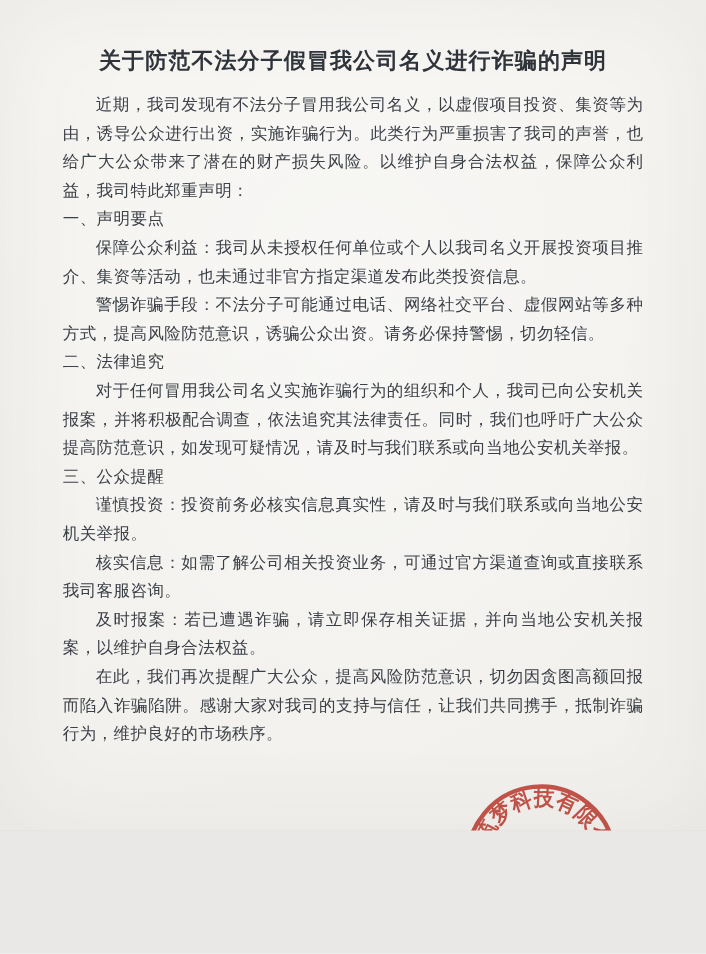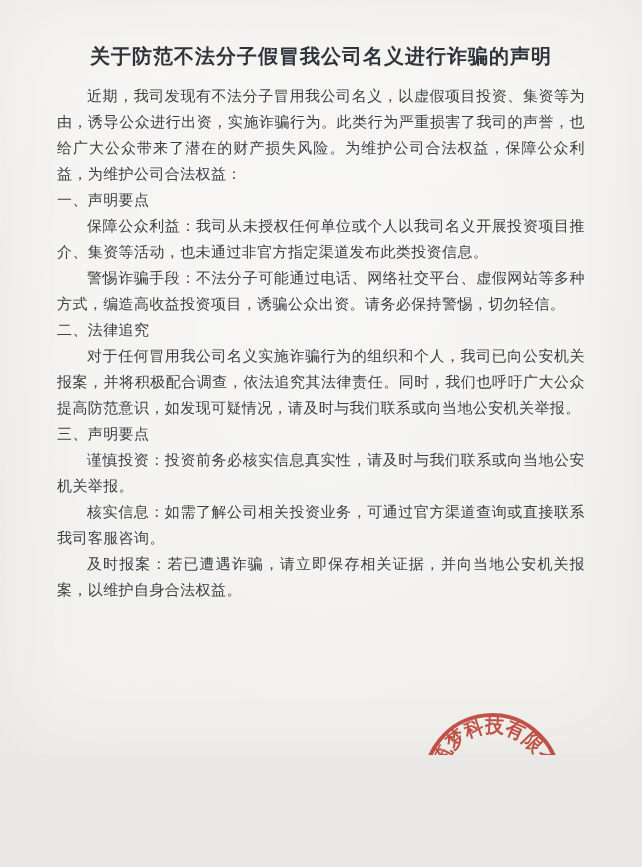--- a/index.html
+++ b/index.html
@@ -81,30 +81,31 @@
   }
 </style>
 </head>
 <body>
 
 <div class="page">
 
   <div class="content">
     <h1 class="doc-title">关于防范不法分子假冒我公司名义进行诈骗的声明</h1>
 
-    <p class="para body">近期，我司发现有不法分子冒用我公司名义，以虚假项目投资、集资等为由，诱导公众进行出资，实施诈骗行为。此类行为严重损害了我司的声誉，也给广大公众带来了潜在的财产损失风险。为维护公司合法权益，保障公众利益，为维护公司合法权益：</p>
+    <p class="para body">近期，我司发现有不法分子冒用我公司名义，以虚假项目投资、集资等为由，诱导公众进行出资，实施诈骗行为。此类行为严重损害了我司的声誉，也给广大公众带来了潜在的财产损失风险。以维护自身合法权益，保障公众利益，我司特此郑重声明：</p>
     <p class="para heading">一、声明要点</p>
     <p class="para body">保障公众利益：我司从未授权任何单位或个人以我司名义开展投资项目推介、集资等活动，也未通过非官方指定渠道发布此类投资信息。</p>
-    <p class="para body">警惕诈骗手段：不法分子可能通过电话、网络社交平台、虚假网站等多种方式，编造高收益投资项目，诱骗公众出资。请务必保持警惕，切勿轻信。</p>
+    <p class="para body">警惕诈骗手段：不法分子可能通过电话、网络社交平台、虚假网站等多种方式，提高风险防范意识，诱骗公众出资。请务必保持警惕，切勿轻信。</p>
     <p class="para heading">二、法律追究</p>
     <p class="para body">对于任何冒用我公司名义实施诈骗行为的组织和个人，我司已向公安机关报案，并将积极配合调查，依法追究其法律责任。同时，我们也呼吁广大公众提高防范意识，如发现可疑情况，请及时与我们联系或向当地公安机关举报。</p>
-    <p class="para heading">三、声明要点</p>
+    <p class="para heading">三、公众提醒</p>
     <p class="para body">谨慎投资：投资前务必核实信息真实性，请及时与我们联系或向当地公安机关举报。</p>
     <p class="para body">核实信息：如需了解公司相关投资业务，可通过官方渠道查询或直接联系我司客服咨询。</p>
     <p class="para body">及时报案：若已遭遇诈骗，请立即保存相关证据，并向当地公安机关报案，以维护自身合法权益。</p>
+    <p class="para body">在此，我们再次提醒广大公众，提高风险防范意识，切勿因贪图高额回报而陷入诈骗陷阱。感谢大家对我司的支持与信任，让我们共同携手，抵制诈骗行为，维护良好的市场秩序。</p>
   </div>
 
   <div class="sign-block">
     <p class="sign-company">武汉筑梦科技有限公司</p>
     <p class="sign-date">2025 年 8 月 21 日</p>
   </div>
 
   <svg class="seal" viewBox="0 0 144 144" aria-hidden="true">
     <defs>
       <path id="sealArc" d="M 25,89.1 A 50,50 0 1 1 119,89.1" fill="none"></path>

